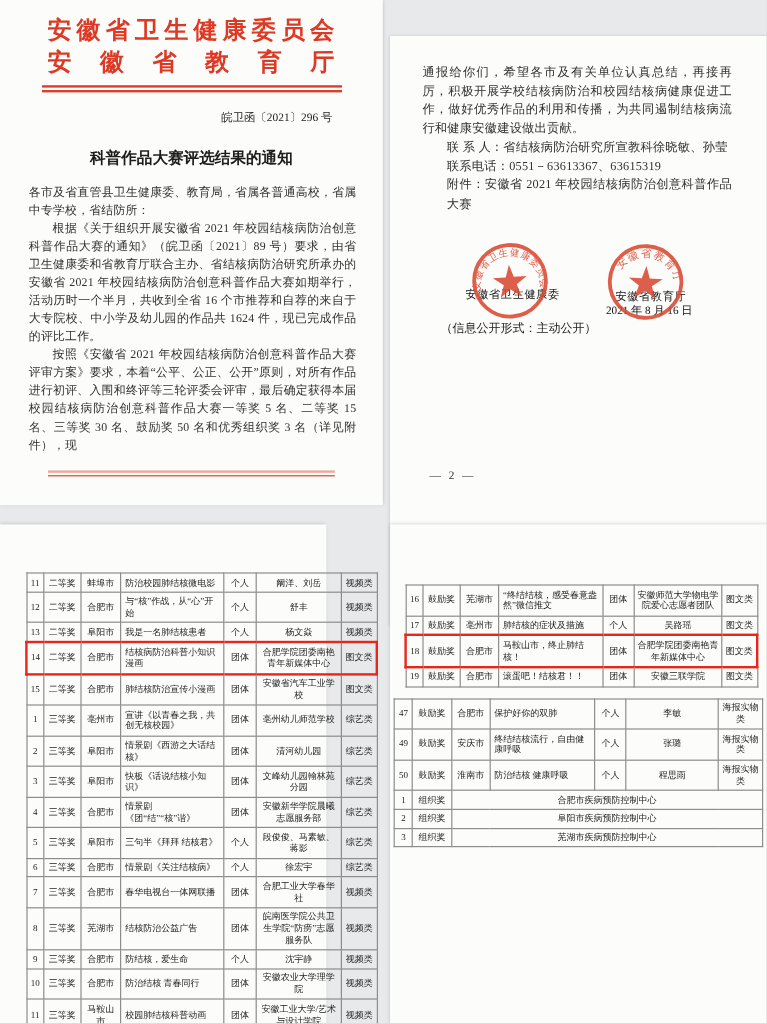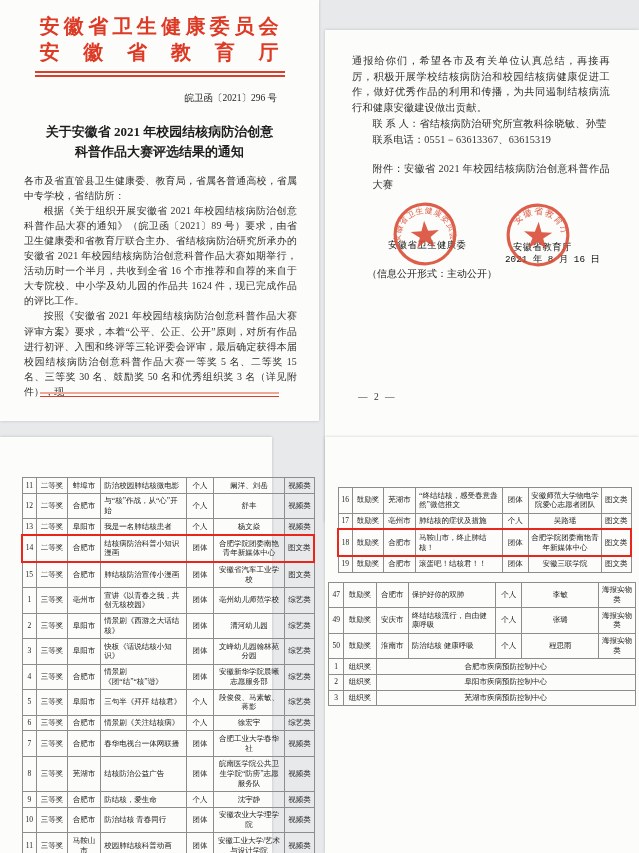--- a/index.html
+++ b/index.html
@@ -28,30 +28,30 @@
   .body1 p{margin:0;}
   .ind{text-indent:2em;}
   .footrule{position:absolute;left:40px;right:40px;bottom:24px;height:2px;
        border-top:2px solid #efa798;border-bottom:1.5px solid #d8402c;}
 
   
   .body2{margin:23px 29px 0 27px;font-size:10.2px;line-height:1.54;text-align:justify;
        letter-spacing:.2px;color:#303030;}
   .body2 p{margin:0;}
   .contact{margin-top:2px;}
-  .attach{margin-top:14px;padding-left:2em;}
+  .attach{padding-left:2em;}
   .attach .l2{padding-left:3.1em;}
   .sealzone{position:absolute;left:0;top:171px;width:314px;height:110px;}
   .seal{position:absolute;width:66px;height:66px;opacity:.88;}
   .seal-l{left:67px;top:0;transform:rotate(-4deg);}
   .seal-r{left:180px;top:1px;transform:rotate(3deg);}
   .sealname{position:absolute;font-size:9.3px;color:#111;letter-spacing:.5px;white-space:nowrap;}
   .sn-l{left:63px;top:38px;}
   .sn-r{left:188px;top:40px;}
-  .sealdate{position:absolute;left:180px;top:52px;font-size:9.3px;color:#111;white-space:nowrap;font-family:Liberation Mono, monospace;}
+  .sealdate{position:absolute;left:180px;top:52px;font-size:9.3px;color:#111;white-space:nowrap;}
   .disclosure{position:absolute;left:42px;top:237px;font-size:10px;color:#222;text-align:center;}
   .pageno{font-size:9.5px;letter-spacing:2px;color:#333;}
   .pn2{position:absolute;left:33px;top:362px;}
 
   
   table.awards{border-collapse:collapse;table-layout:fixed;font-size:7.5px;color:#222;}
   table.awards td{border:1px solid #8d8d8d;padding:2.5px 2px;text-align:center;
        line-height:1.3;overflow:hidden;word-break:break-all;}
   table.awards td:nth-child(4){text-align:left;padding-left:3px;}
   tr.hl td{border-top:2.5px solid #e8261b;border-bottom:2.5px solid #e8261b;}
@@ -67,21 +67,20 @@
 <div id="canvas">
 
   <div class="page" id="p1">
     <div class="org-wrap">
       <div class="org">安徽省卫生健康委员会</div>
       <div class="org">安徽省教育厅</div>
     </div>
     <div class="redrule"></div>
     <div class="docno">皖卫函〔2021〕296 号</div>
     <div class="doctitle">
-      <div>关于安徽省 2021 年校园结核病防治创意</div>
       <div>科普作品大赛评选结果的通知</div>
     </div>
     <div class="body1">
       <p>各市及省直管县卫生健康委、教育局，省属各普通高校，省属中专学校，省结防所：</p>
       <p class="ind">根据《关于组织开展安徽省 2021 年校园结核病防治创意科普作品大赛的通知》（皖卫函〔2021〕89 号）要求，由省卫生健康委和省教育厅联合主办、省结核病防治研究所承办的安徽省 2021 年校园结核病防治创意科普作品大赛如期举行，活动历时一个半月，共收到全省 16 个市推荐和自荐的来自于大专院校、中小学及幼儿园的作品共 1624 件，现已完成作品的评比工作。</p>
       <p class="ind">按照《安徽省 2021 年校园结核病防治创意科普作品大赛评审方案》要求，本着“公平、公正、公开”原则，对所有作品进行初评、入围和终评等三轮评委会评审，最后确定获得本届校园结核病防治创意科普作品大赛一等奖 5 名、二等奖 15 名、三等奖 30 名、鼓励奖 50 名和优秀组织奖 3 名（详见附件），现</p>
     </div>
     <div class="footrule"></div>
   </div>
 

